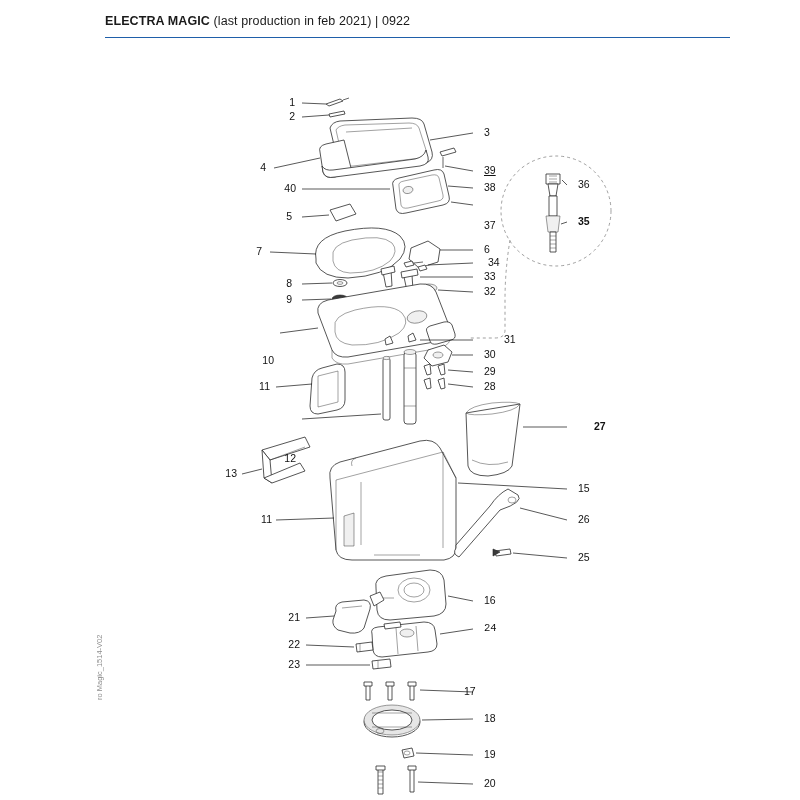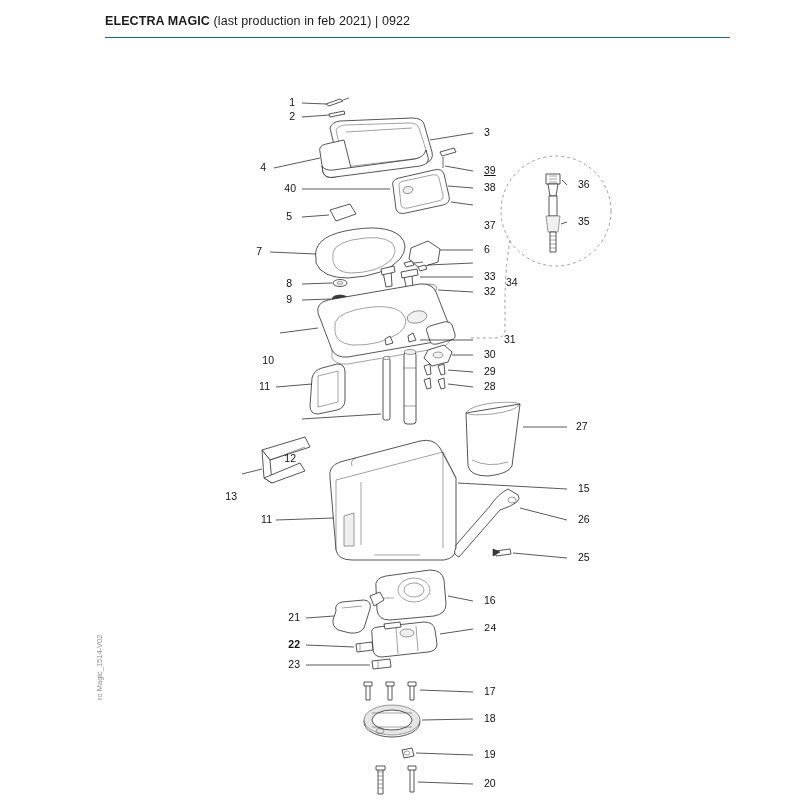--- a/index.html
+++ b/index.html
@@ -401,44 +401,44 @@
   <div class="callout left" style="left:295px; top:110px;">2</div>
   <div class="callout left" style="left:266px; top:161px;">4</div>
   <div class="callout left" style="left:296px; top:182px;">40</div>
   <div class="callout left" style="left:292px; top:210px;">5</div>
   <div class="callout left" style="left:262px; top:245px;">7</div>
   <div class="callout left" style="left:292px; top:277px;">8</div>
   <div class="callout left" style="left:292px; top:293px;">9</div>
   <div class="callout left" style="left:274px; top:326px;margin-top:28px;">10</div>
   <div class="callout left" style="left:270px; top:380px;">11</div>
   <div class="callout left" style="left:296px; top:412px;margin-top:40px;">12</div>
-  <div class="callout left" style="left:237px; top:467px;margin-top:23px;">13</div>
+  <div class="callout left" style="left:237px; top:467px;">13</div>
   <div class="callout left" style="left:272px; top:513px;">11</div>
   <div class="callout left" style="left:300px; top:611px;">21</div>
-  <div class="callout left" style="left:300px; top:638px;font-weight:bold;">22</div>
+  <div class="callout left" style="left:300px; top:638px;">22</div>
   <div class="callout left" style="left:300px; top:658px;">23</div>
 
   <div class="callout right" style="left:484px; top:164px;text-decoration:underline;">39</div>
   <div class="callout right" style="left:484px; top:181px;">38</div>
   <div class="callout right" style="left:484px; top:184px;margin-top:35px;">37</div>
   <div class="callout right" style="left:484px; top:243px;">6</div>
-  <div class="callout right" style="left:506px; top:256px;margin-top:20px;">34</div>
+  <div class="callout right" style="left:488px; top:256px;">34</div>
   <div class="callout right" style="left:484px; top:270px;">33</div>
   <div class="callout right" style="left:484px; top:285px;">32</div>
   <div class="callout right" style="left:484px; top:333px;margin-left:20px;">31</div>
   <div class="callout right" style="left:484px; top:348px;">30</div>
   <div class="callout right" style="left:484px; top:365px;">29</div>
   <div class="callout right" style="left:484px; top:380px;">28</div>
   <div class="callout right" style="left:484px; top:594px;">16</div>
   <div class="callout right" style="left:484px; top:622px;font-family:Liberation Mono, monospace;">24</div>
-  <div class="callout right" style="left:484px; top:685px;">17</div>
+  <div class="callout right" style="left:464px; top:685px;">17</div>
   <div class="callout right" style="left:484px; top:712px;">18</div>
   <div class="callout right" style="left:484px; top:748px;">19</div>
   <div class="callout right" style="left:484px; top:777px;">20</div>
 
   <div class="callout right" style="left:578px; top:178px;">36</div>
-  <div class="callout right" style="left:578px; top:215px;">35</div>
-  <div class="callout right" style="left:576px; top:420px;">27</div>
+  <div class="callout right" style="left:578px; top:215px;font-weight:bold;">35</div>
+  <div class="callout right" style="left:594px; top:420px;font-weight:bold;">27</div>
   <div class="callout right" style="left:578px; top:482px;">15</div>
   <div class="callout right" style="left:578px; top:513px;">26</div>
   <div class="callout right" style="left:578px; top:551px;">25</div>
 
 </div>
 
 </body></html>

